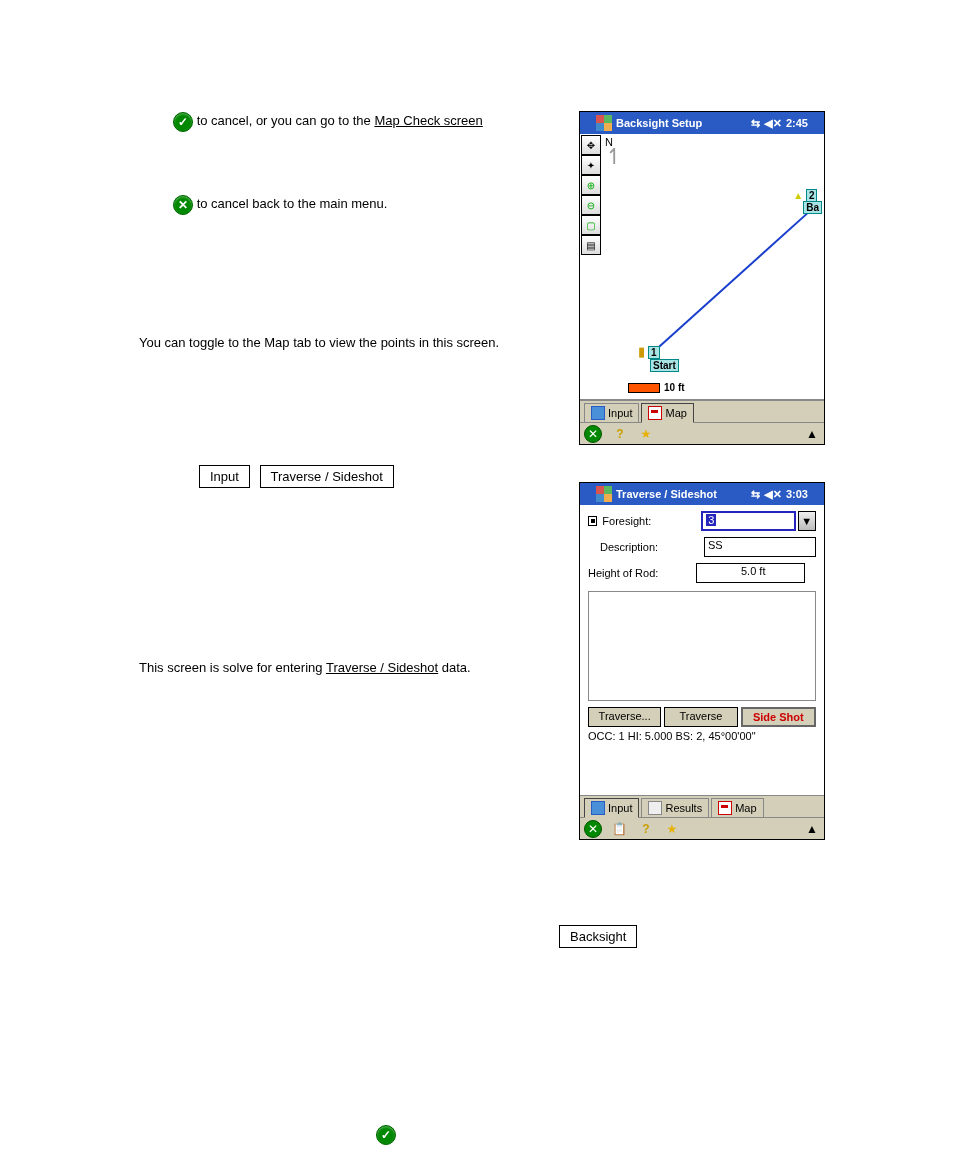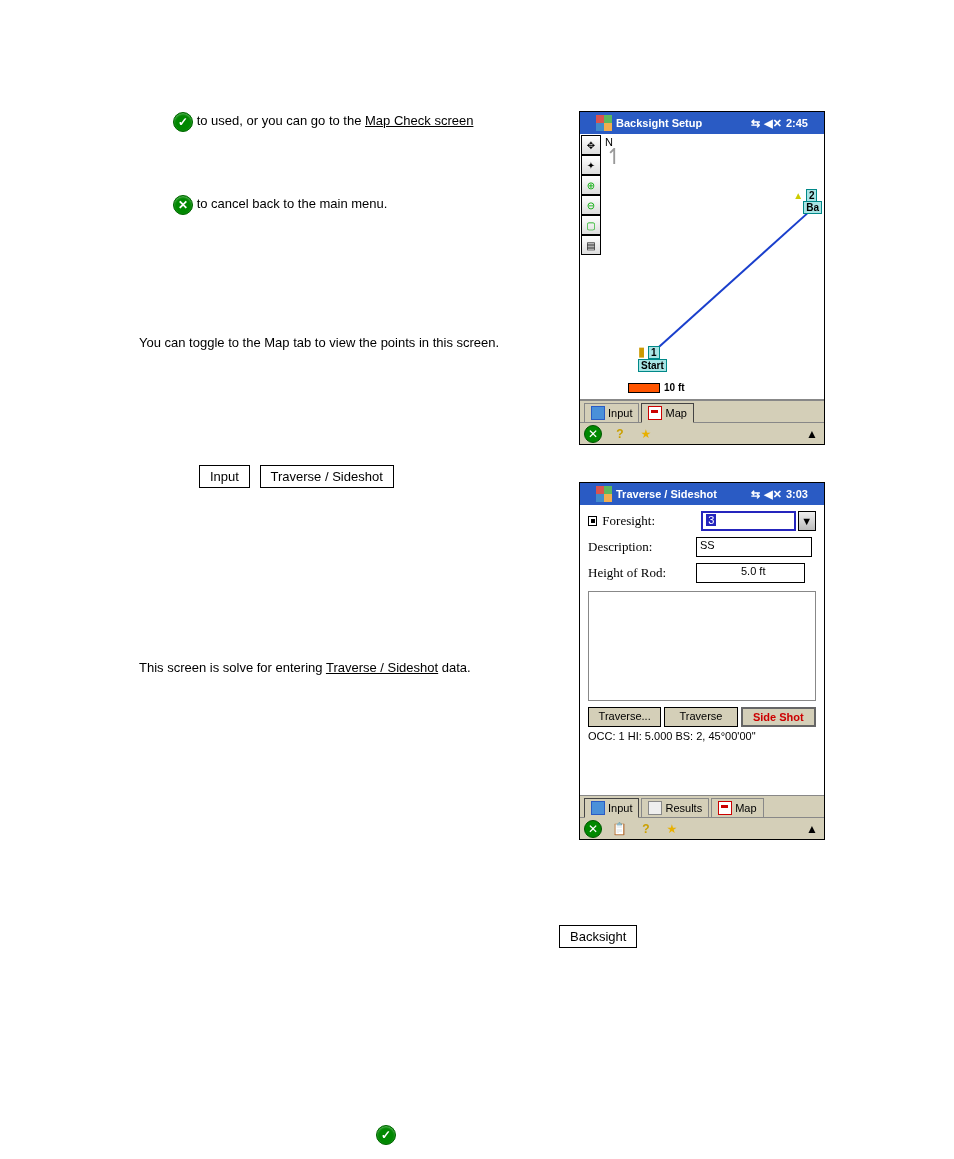--- a/index.html
+++ b/index.html
@@ -187,21 +187,21 @@
   .device-statusbar .spacer { flex: 1; }
 
   
   .form-area {
     padding: 6px 8px;
     background: #fff;
     height: 290px;
     box-sizing: border-box;
   }
   .form-row { display: flex; align-items: center; margin-bottom: 6px; }
-  .form-row label { width: 108px; font-size: 13px; font-family: Liberation Serif, serif; }
+  .form-row label { width: 108px; font-size: 11px; }
   .form-row .sq { width: 8px; height: 8px; border: 1px solid #000; background: #fff; margin-right: 5px; display: inline-block; position: relative;}
   .form-row .sq::after { content: ''; position: absolute; width: 4px; height: 4px; background: #000; left: 2px; top: 2px;}
   .text-input {
     border: 1px solid #000;
     padding: 1px 3px;
     height: 16px;
     font-size: 11px;
     background: #fff;
   }
   .text-input.focus { border: 2px solid #2525bd; height: 14px;}
@@ -235,21 +235,21 @@
     font-size: 11px;
   }
   .action-btn.red { color: #cc0000; font-weight: bold; border: 2px solid #666;}
   .status-line { font-size: 11px; margin-top: 3px; }
 </style>
 </head>
 <body>
 
 <div style="position:absolute; left:173px; top:112px; width:370px;">
   <span class="checkmark-icon">✓</span>
-  <span>to used, or you can go to the</span>
+  <span>to cancel, or you can go to the</span>
   <span class="underline-link">Map Check screen</span>
 </div>
 
 <div style="position:absolute; left:173px; top:195px; width:370px;">
   <span class="x-icon">✕</span>
   <span>to cancel back to the main menu.</span>
 </div>
 
 <div style="position:absolute; left:139px; top:335px; width:400px;">
   <span>You can toggle to the Map tab to view the points in this screen.</span>
@@ -299,21 +299,21 @@
       <div class="map-tool">▤</div>
     </div>
     <div style="position:absolute; left:25px; top:2px; font-size:11px;">N</div>
     <div style="position:absolute; left:25px; top:10px; font-size:22px; color:#999; font-family: serif;">↿</div>
 
     <div class="map-line" style="left:70px; top:220px; width:218px; transform: rotate(-42deg);"></div>
 
     <div class="map-point" style="left:58px; top:210px;">
       <span style="color:#c90; font-size:13px;">▮</span>
       <span class="point-label">1</span>
-      <div class="point-label" style="">Start</div>
+      <div class="point-label" style="margin-left:12px;">Start</div>
     </div>
 
     <div class="map-point" style="right:2px; top:56px;">
       <span style="color:#cc0; font-size:10px;">▲</span>
       <span class="point-label">2</span>
       <div class="point-label" style="margin-left:10px;">Ba</div>
     </div>
     <div class="scale-bar">
       <div class="scale-box"></div>
       <span>10 ft</span>
@@ -358,21 +358,21 @@
   <div class="form-area">
     <div class="form-row">
       <span class="sq"></span>
       <label>Foresight:</label>
       <div class="text-input focus" style="width:92px;">
         <span style="background:#2525bd;color:#fff;padding:0 2px;">3</span>
       </div>
       <div class="dropdown-btn">▼</div>
     </div>
     <div class="form-row">
-      <label style="margin-left:0px;">Description:</label>
+      <label style="margin-left:12px;">Description:</label>
       <div class="text-input" style="width:108px;">SS</div>
     </div>
     <div class="form-row">
       <label style="margin-left:0px;">Height of Rod:</label>
       <div class="text-input" style="width:60px;padding-left:44px;">5.0 ft</div>
     </div>
     <div class="message-box"></div>
     <div class="action-row">
       <div class="action-btn">Traverse...</div>
       <div class="action-btn">Traverse</div>

